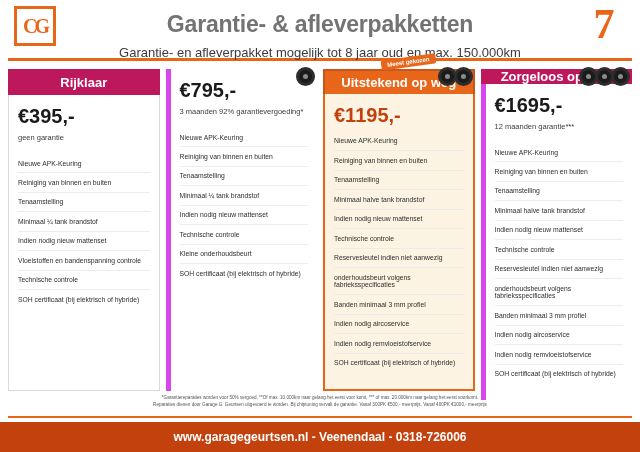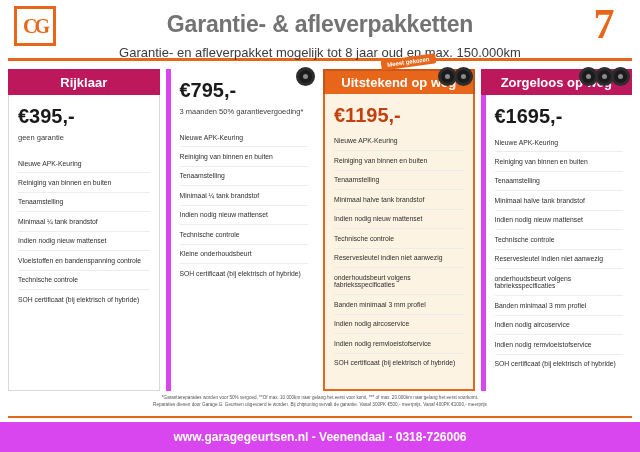--- a/index.html
+++ b/index.html
@@ -185,21 +185,21 @@
     font-size: 4.6px;
     color: #555;
     line-height: 1.5;
   }
 
   
   .footer {
     position: absolute;
     left: 0; bottom: 0;
     width: 640px; height: 30px;
-    background: #d946ef;
+    background: #c2410c;
     color: #ffffff;
     font-size: 12px;
     font-weight: bold;
     display: flex;
     align-items: center;
     justify-content: center;
   }
   .footer-rule {
     position: absolute;
     left: 8px; right: 8px; bottom: 34px;
@@ -244,21 +244,21 @@
         </ul>
       </div>
     </div>
 
     <div class="col sep">
       <div class="badge-wheels">
         <div class="wheel"></div>
       </div>
       <div class="body">
         <div class="price">€795,-</div>
-        <div class="warranty">3 maanden 50% garantievergoeding*</div>
+        <div class="warranty">3 maanden 92% garantievergoeding*</div>
         <ul class="features">
           <li>Nieuwe APK-Keuring</li>
           <li>Reiniging van binnen en buiten</li>
           <li>Tenaamstelling</li>
           <li>Minimaal ¼ tank brandstof</li>
           <li>Indien nodig nieuw mattenset</li>
           <li>Technische controle</li>
           <li>Kleine onderhoudsbeurt</li>
           <li>SOH certificaat (bij elektrisch of hybride)</li>
         </ul>
@@ -297,20 +297,21 @@
       <div class="badge-wheels">
         <div class="wheel"></div>
         <div class="wheel"></div>
         <div class="wheel"></div>
       </div>
       <div class="band">
         <span>Zorgeloos op weg</span>
       </div>
       <div class="body">
         <div class="price">€1695,-</div>
+        <div class="warranty">12 maanden garantie***</div>
         <ul class="features">
           <li>Nieuwe APK-Keuring</li>
           <li>Reiniging van binnen en buiten</li>
           <li>Tenaamstelling</li>
           <li>Minimaal halve tank brandstof</li>
           <li>Indien nodig nieuw mattenset</li>
           <li>Technische controle</li>
           <li>Reservesleutel indien niet aanwezig</li>
           <li>onderhoudsbeurt volgens fabrieksspecificaties</li>
           <li>Banden minimaal 3 mm profiel</li>

